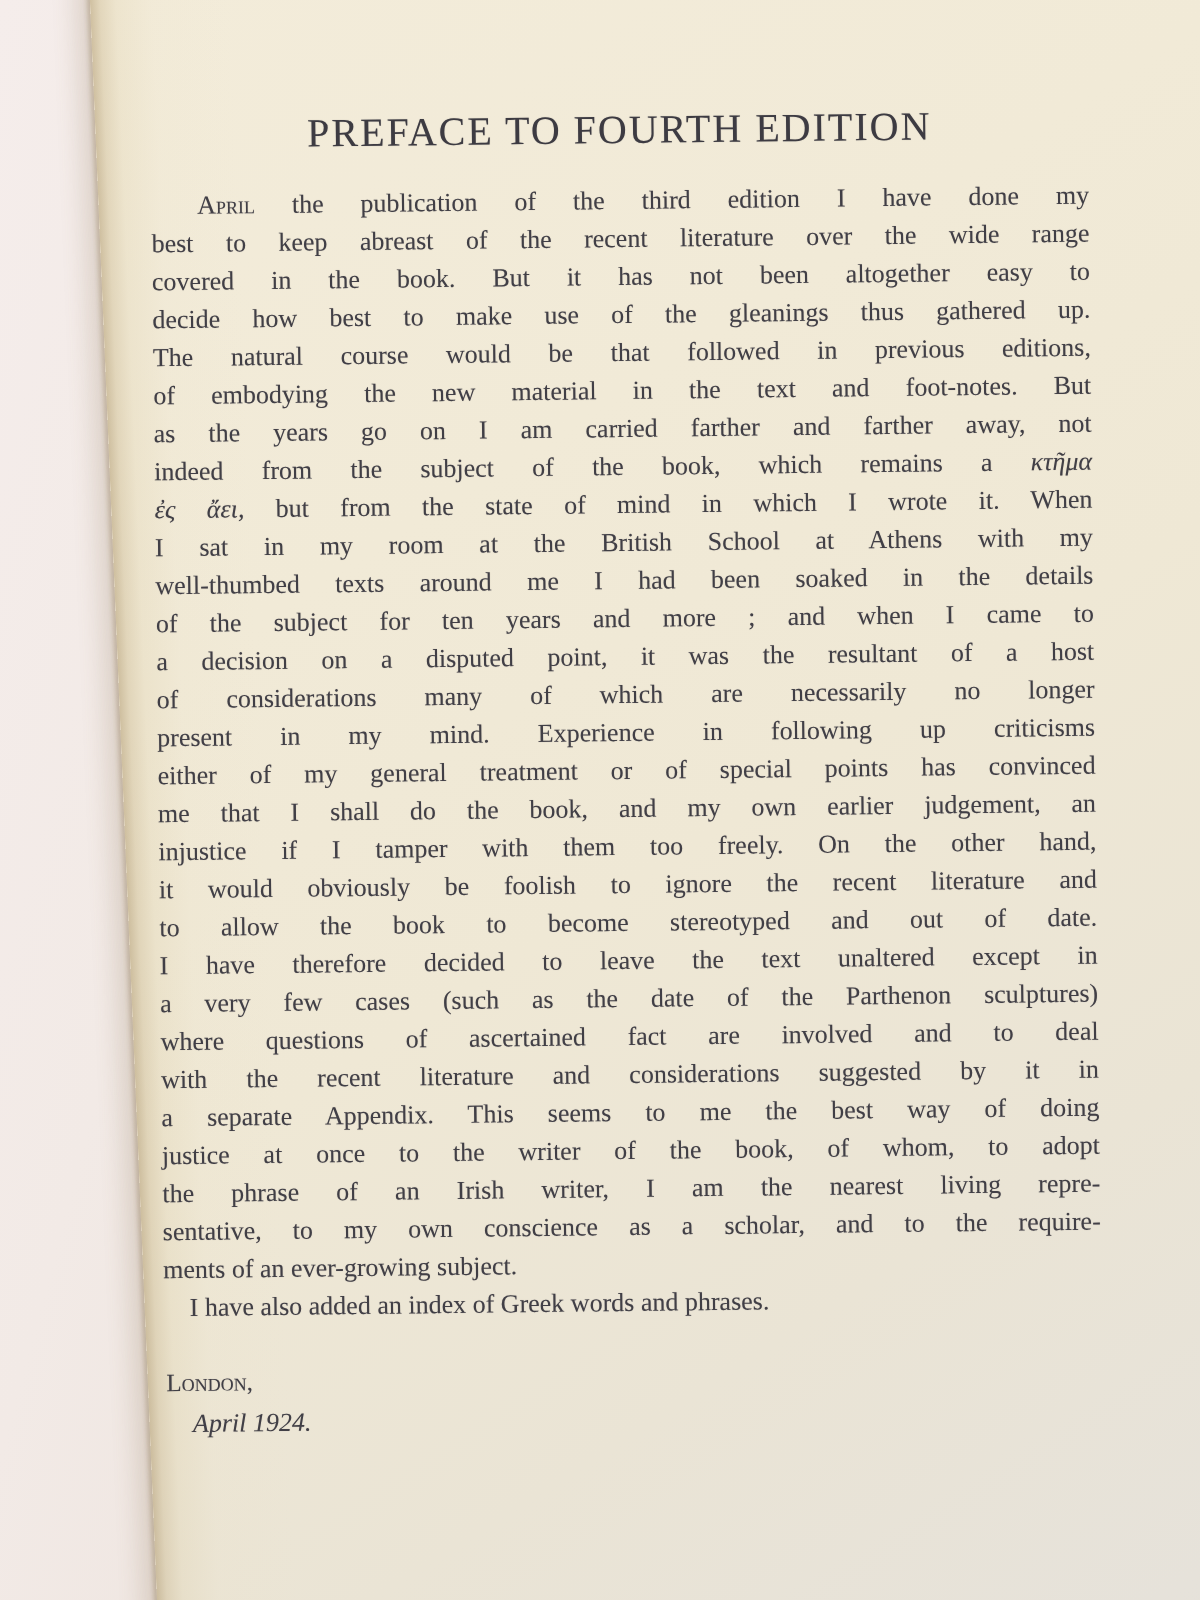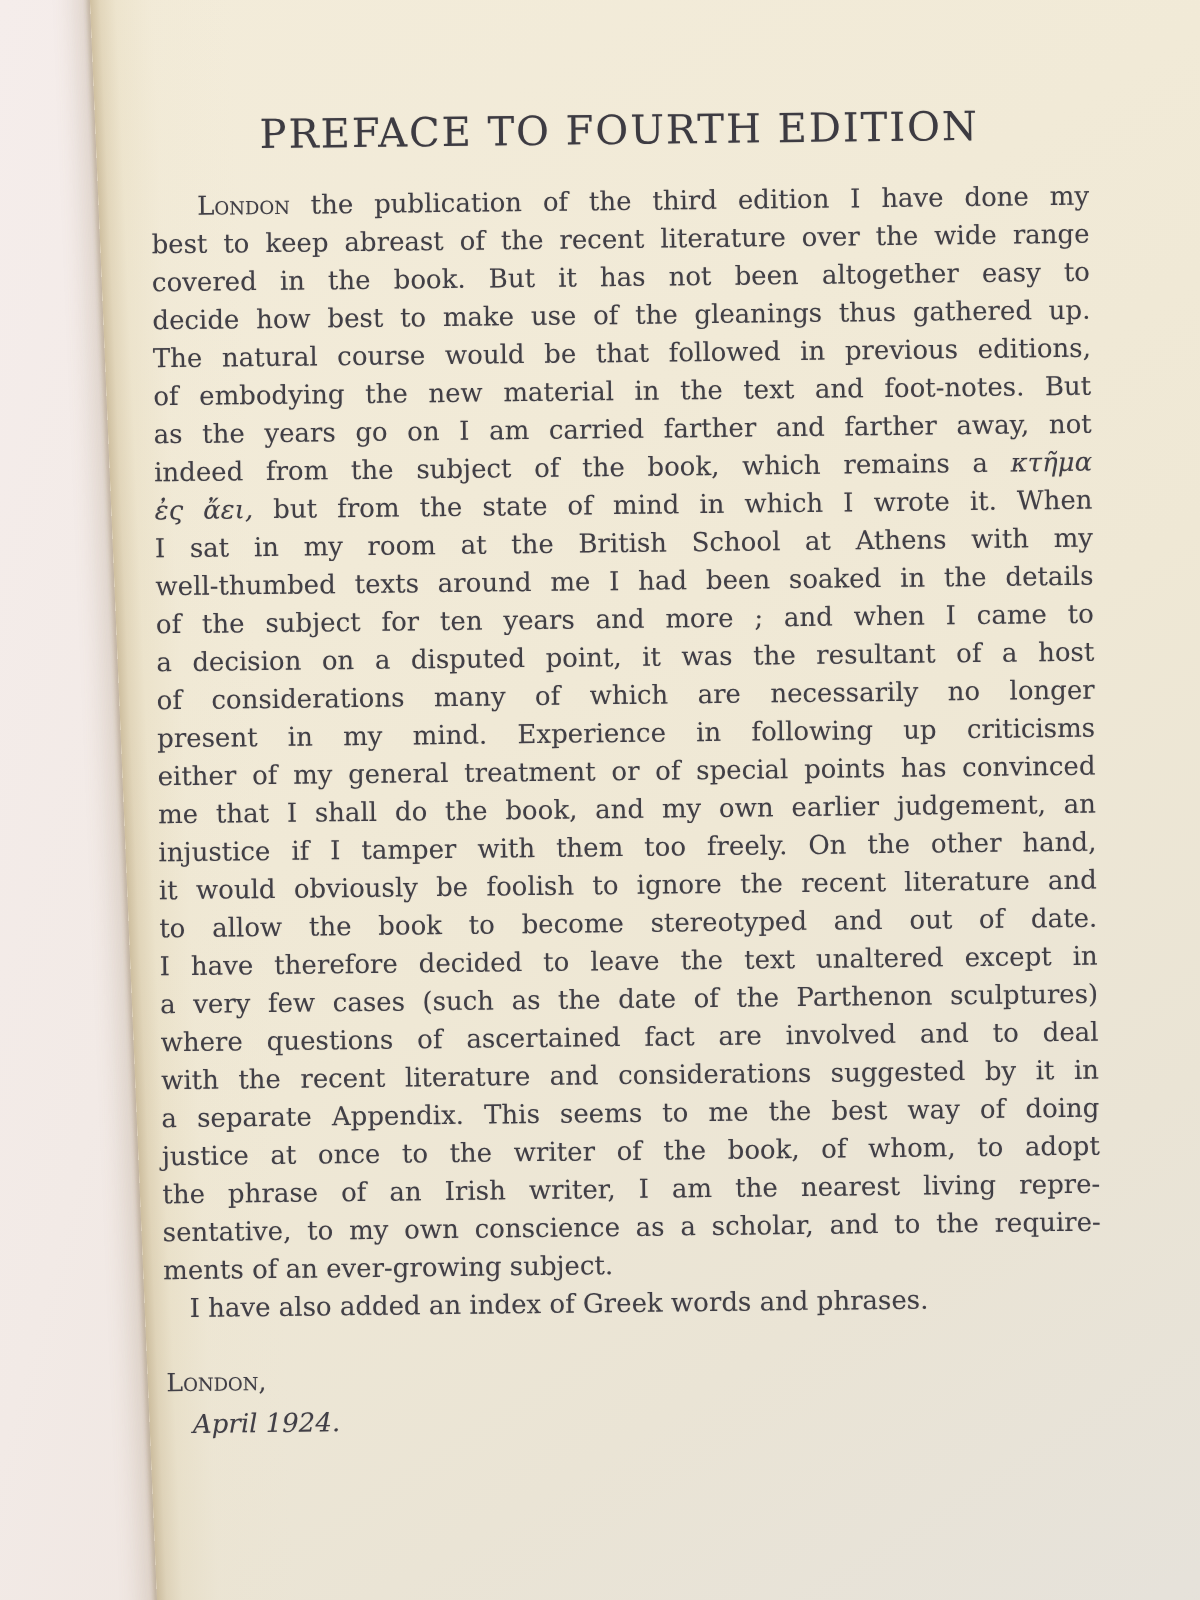--- a/index.html
+++ b/index.html
@@ -10,20 +10,21 @@
     overflow: hidden;
     font-family: "DejaVu Serif", "Liberation Serif", serif;
   }
 
   .photo {
     position: relative;
     width: 1200px;
     height: 1600px;
     overflow: hidden;
     background: linear-gradient(100deg, #f5edec 0%, #f1e9e6 50%, #ece4df 100%);
+    font-family: Liberation Serif, serif;
   }
 
   
   .facing-page {
     position: absolute;
     left: 0;
     top: 0;
     width: 220px;
     height: 1600px;
     background: linear-gradient(105deg, #f5edeb 0%, #f2eae6 60%, #efe6e1 100%);
@@ -126,21 +127,21 @@
 
   <div class="facing-page"></div>
 
   <div class="book-page"></div>
 
   <div class="text-layer">
 
     <h1 class="title">PREFACE TO FOURTH EDITION</h1>
 
     <div class="body-text">
-      <div class="jline indent1"><span class="sc">London</span><span> the publication of the third edition I have done my</span></div>
+      <div class="jline indent1"><span class="sc">April</span><span> the publication of the third edition I have done my</span></div>
       <div class="jline">best to keep abreast of the recent literature over the wide range</div>
       <div class="jline">covered in the book. But it has not been altogether easy to</div>
       <div class="jline">decide how best to make use of the gleanings thus gathered up.</div>
       <div class="jline">The natural course would be that followed in previous editions,</div>
       <div class="jline">of embodying the new material in the text and foot-notes. But</div>
       <div class="jline">as the years go on I am carried farther and farther away, not</div>
       <div class="jline"><span>indeed from the subject of the book, which remains a </span><span class="greek">κτῆμα</span></div>
       <div class="jline"><span class="greek">ἐς ἄει, </span><span>but from the state of mind in which I wrote it. When</span></div>
       <div class="jline">I sat in my room at the British School at Athens with my</div>
       <div class="jline">well-thumbed texts around me I had been soaked in the details</div>

